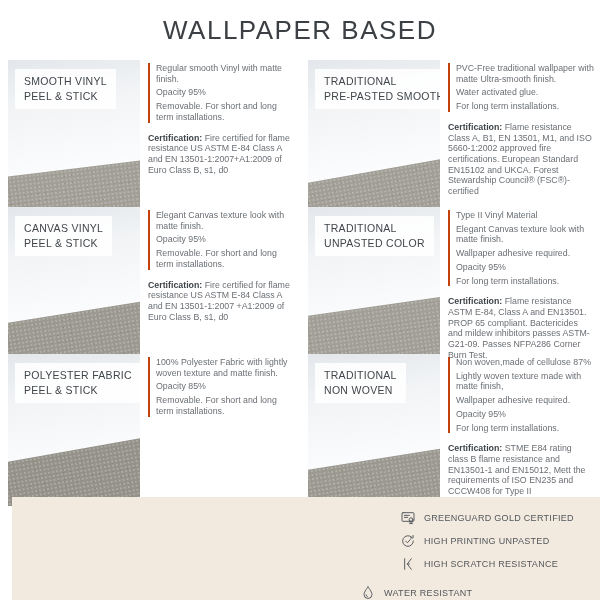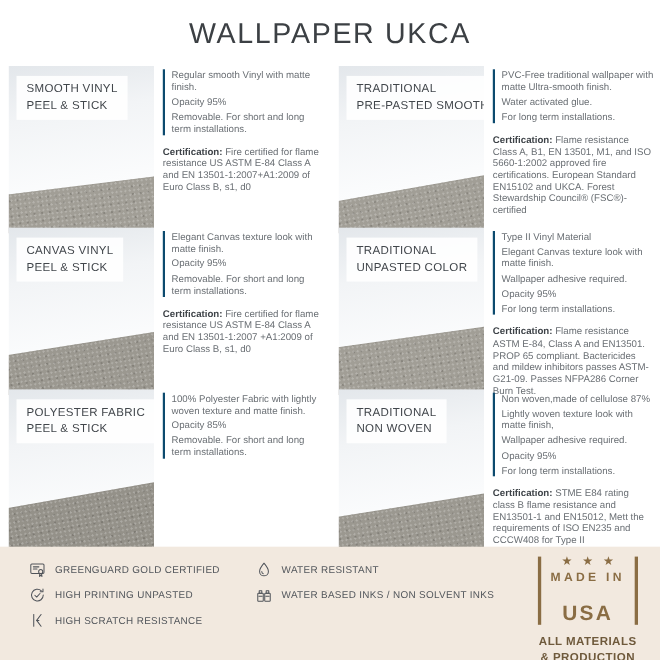--- a/index.html
+++ b/index.html
@@ -69,34 +69,35 @@
     white-space: nowrap;
   }
 
   .tile-text {
     width: 146px;
     padding-top: 3px;
     font-size: 8.8px;
     line-height: 1.22;
     color: #6a6f74;
   }
-  .desc { border-left: 2px solid #0c4a6e; padding-left: 6px; }
+  .desc { border-left: 2px solid #c2410c; padding-left: 6px; }
   .desc p { margin-bottom: 3px; }
   .desc p:last-child { margin-bottom: 0; }
   .cert { margin-top: 10px; }
   .cert b { color: #3f4449; font-weight: 700; }
 
   
   .footer {
     position: absolute;
-    left: 0; right: 0; bottom: 0;
+    left: 12px; right: 0; bottom: 0;
     height: 103px;
     background: #f2e9df;
     display: flex;
-    align-items: flex-start;
+    align-items: flex-end;
+    flex-direction: column;
   }
   .feat-col {
     display: flex;
     flex-direction: column;
     gap: 6px;
     padding-top: 12px;
   }
   .col1 { margin-left: 26px; width: 200px; }
   .col2 { margin-left: 6px;  width: 240px; }
   .feat { display: flex; align-items: center; gap: 8px; height: 17px; }
@@ -137,21 +138,21 @@
     letter-spacing: 0.4px;
     line-height: 1.45;
     color: #6f5a3c;
   }
 </style>
 </head>
 <body>
 
 <div class="page">
 
-  <div class="title">WALLPAPER UKCA</div>
+  <div class="title">WALLPAPER BASED</div>
 
   <div class="grid">
 
     <div class="tile">
       <div class="tile-img t1">
         <div class="floor"></div>
         <div class="tile-label">
           <span>SMOOTH VINYL</span><br>
           <span>PEEL &amp; STICK</span>
         </div>
@@ -255,21 +256,21 @@
       <div class="tile-img t6">
         <div class="floor"></div>
         <div class="tile-label">
           <span>TRADITIONAL</span><br>
           <span>NON WOVEN</span>
         </div>
       </div>
       <div class="tile-text">
         <div class="desc">
           <p>Non woven,made of cellulose 87%</p>
-          <p>Lightly woven texture look with matte finish,</p>
+          <p>Lightly woven texture made with matte finish,</p>
           <p>Wallpaper adhesive required.</p>
           <p>Opacity 95%</p>
           <p>For long term installations.</p>
         </div>
         <div class="cert">
           <b>Certification:</b>
           <span>STME E84 rating class B flame resistance and EN13501-1 and EN15012, Mett the requirements of ISO EN235 and CCCW408 for Type II</span>
         </div>
       </div>
     </div>

